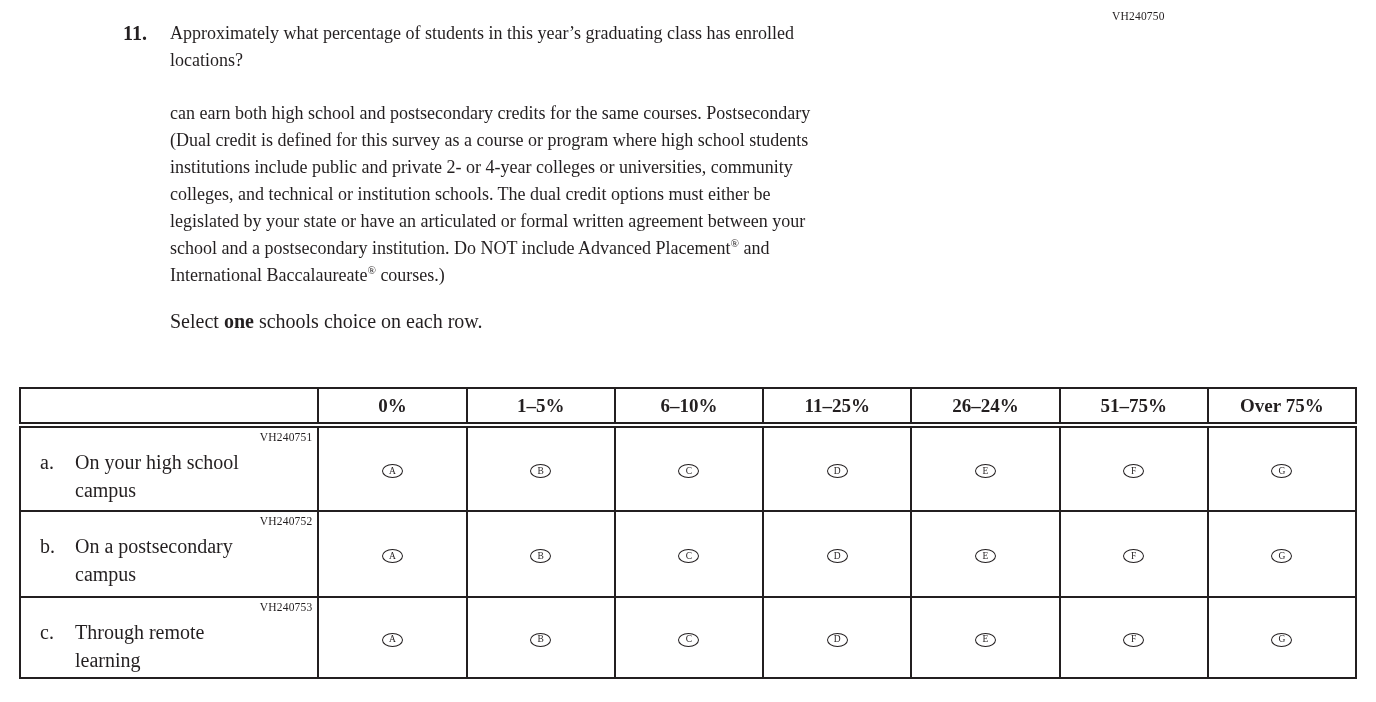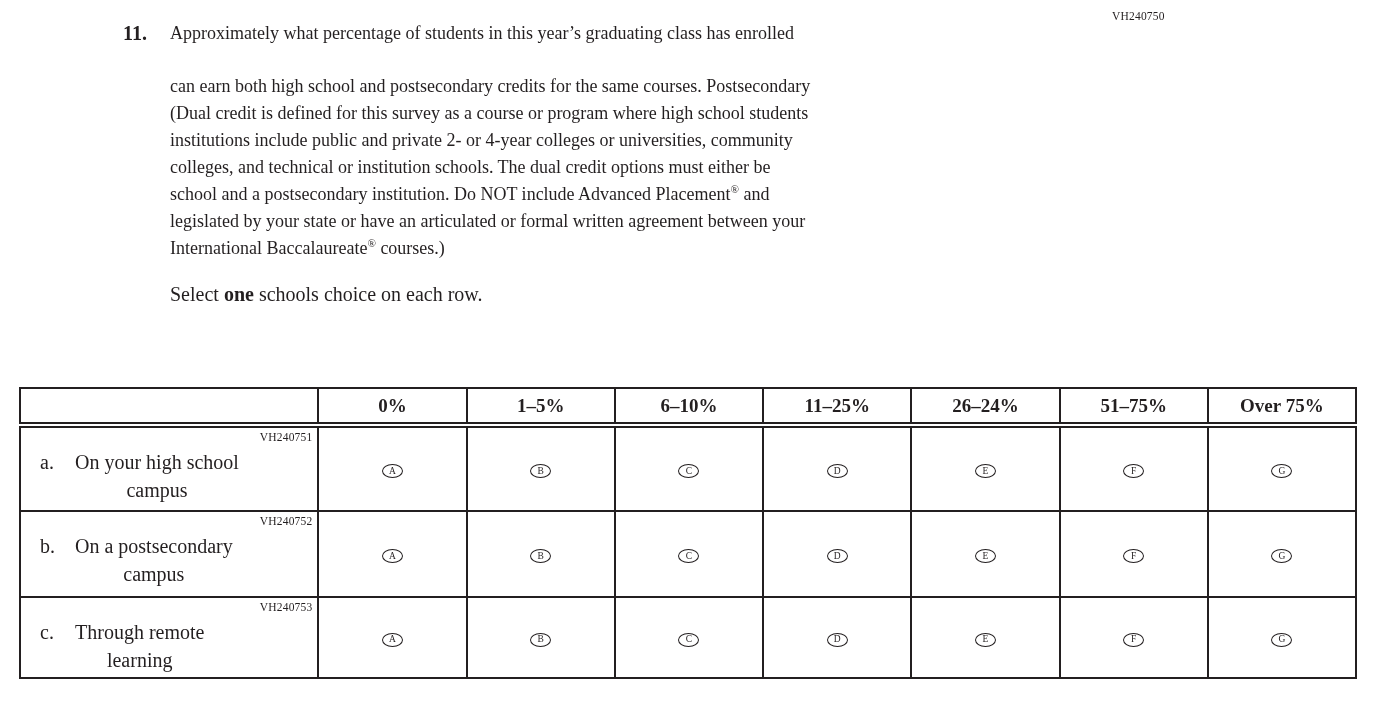--- a/index.html
+++ b/index.html
@@ -87,21 +87,21 @@
     letter-spacing: 0.2px;
   }
   .row-label {
     display: flex;
     padding-left: 19px;
     margin-top: 3px;
     font-size: 20px;
     line-height: 28px;
   }
   .row-prefix { width: 35px; flex: 0 0 35px; }
-  .row-text .lbl-line { display: block; text-align: center; }
+  .row-text .lbl-line { display: block; }
   td.opt-cell {
     text-align: center;
     vertical-align: middle;
   }
   .bubble {
     display: inline-flex;
     width: 21px;
     height: 14px;
     border: 1.5px solid #231f20;
     border-radius: 50%;
@@ -117,28 +117,29 @@
 
 <div class="page">
 
   <div class="doc-code">VH240750</div>
 
   <div class="question">
     <div class="q-num">11.</div>
     <div class="q-body">
       <div class="q-stem">
         <div class="q-line">Approximately what percentage of students in this year’s graduating class has enrolled</div>
+        <div class="q-line">locations?</div>
       </div>
       <div class="q-note">
         <div class="q-line"><span>can earn both high school and postsecondary credits for the same courses. Postsecondary</span></div>
         <div class="q-line"><span>(Dual credit is defined for this survey as a course or program where high school students</span></div>
         <div class="q-line"><span>institutions include public and private 2- or 4-year colleges or universities, community</span></div>
         <div class="q-line"><span>colleges, and technical or institution schools. The dual credit options must either be</span></div>
+        <div class="q-line"><span>legislated by your state or have an articulated or formal written agreement between your</span></div>
         <div class="q-line"><span>school and a postsecondary institution. Do NOT include Advanced Placement</span><sup>®</sup><span> and</span></div>
-        <div class="q-line"><span>legislated by your state or have an articulated or formal written agreement between your</span></div>
         <div class="q-line"><span>International Baccalaureate</span><sup>®</sup><span> courses.)</span></div>
       </div>
       <div class="q-instruction"><span>Select </span><span style="font-weight: bold;">one</span><span> schools choice on each row.</span></div>
     </div>
   </div>
 
   <table class="survey">
     <colgroup>
       <col class="c-label">
       <col class="c-opt">

